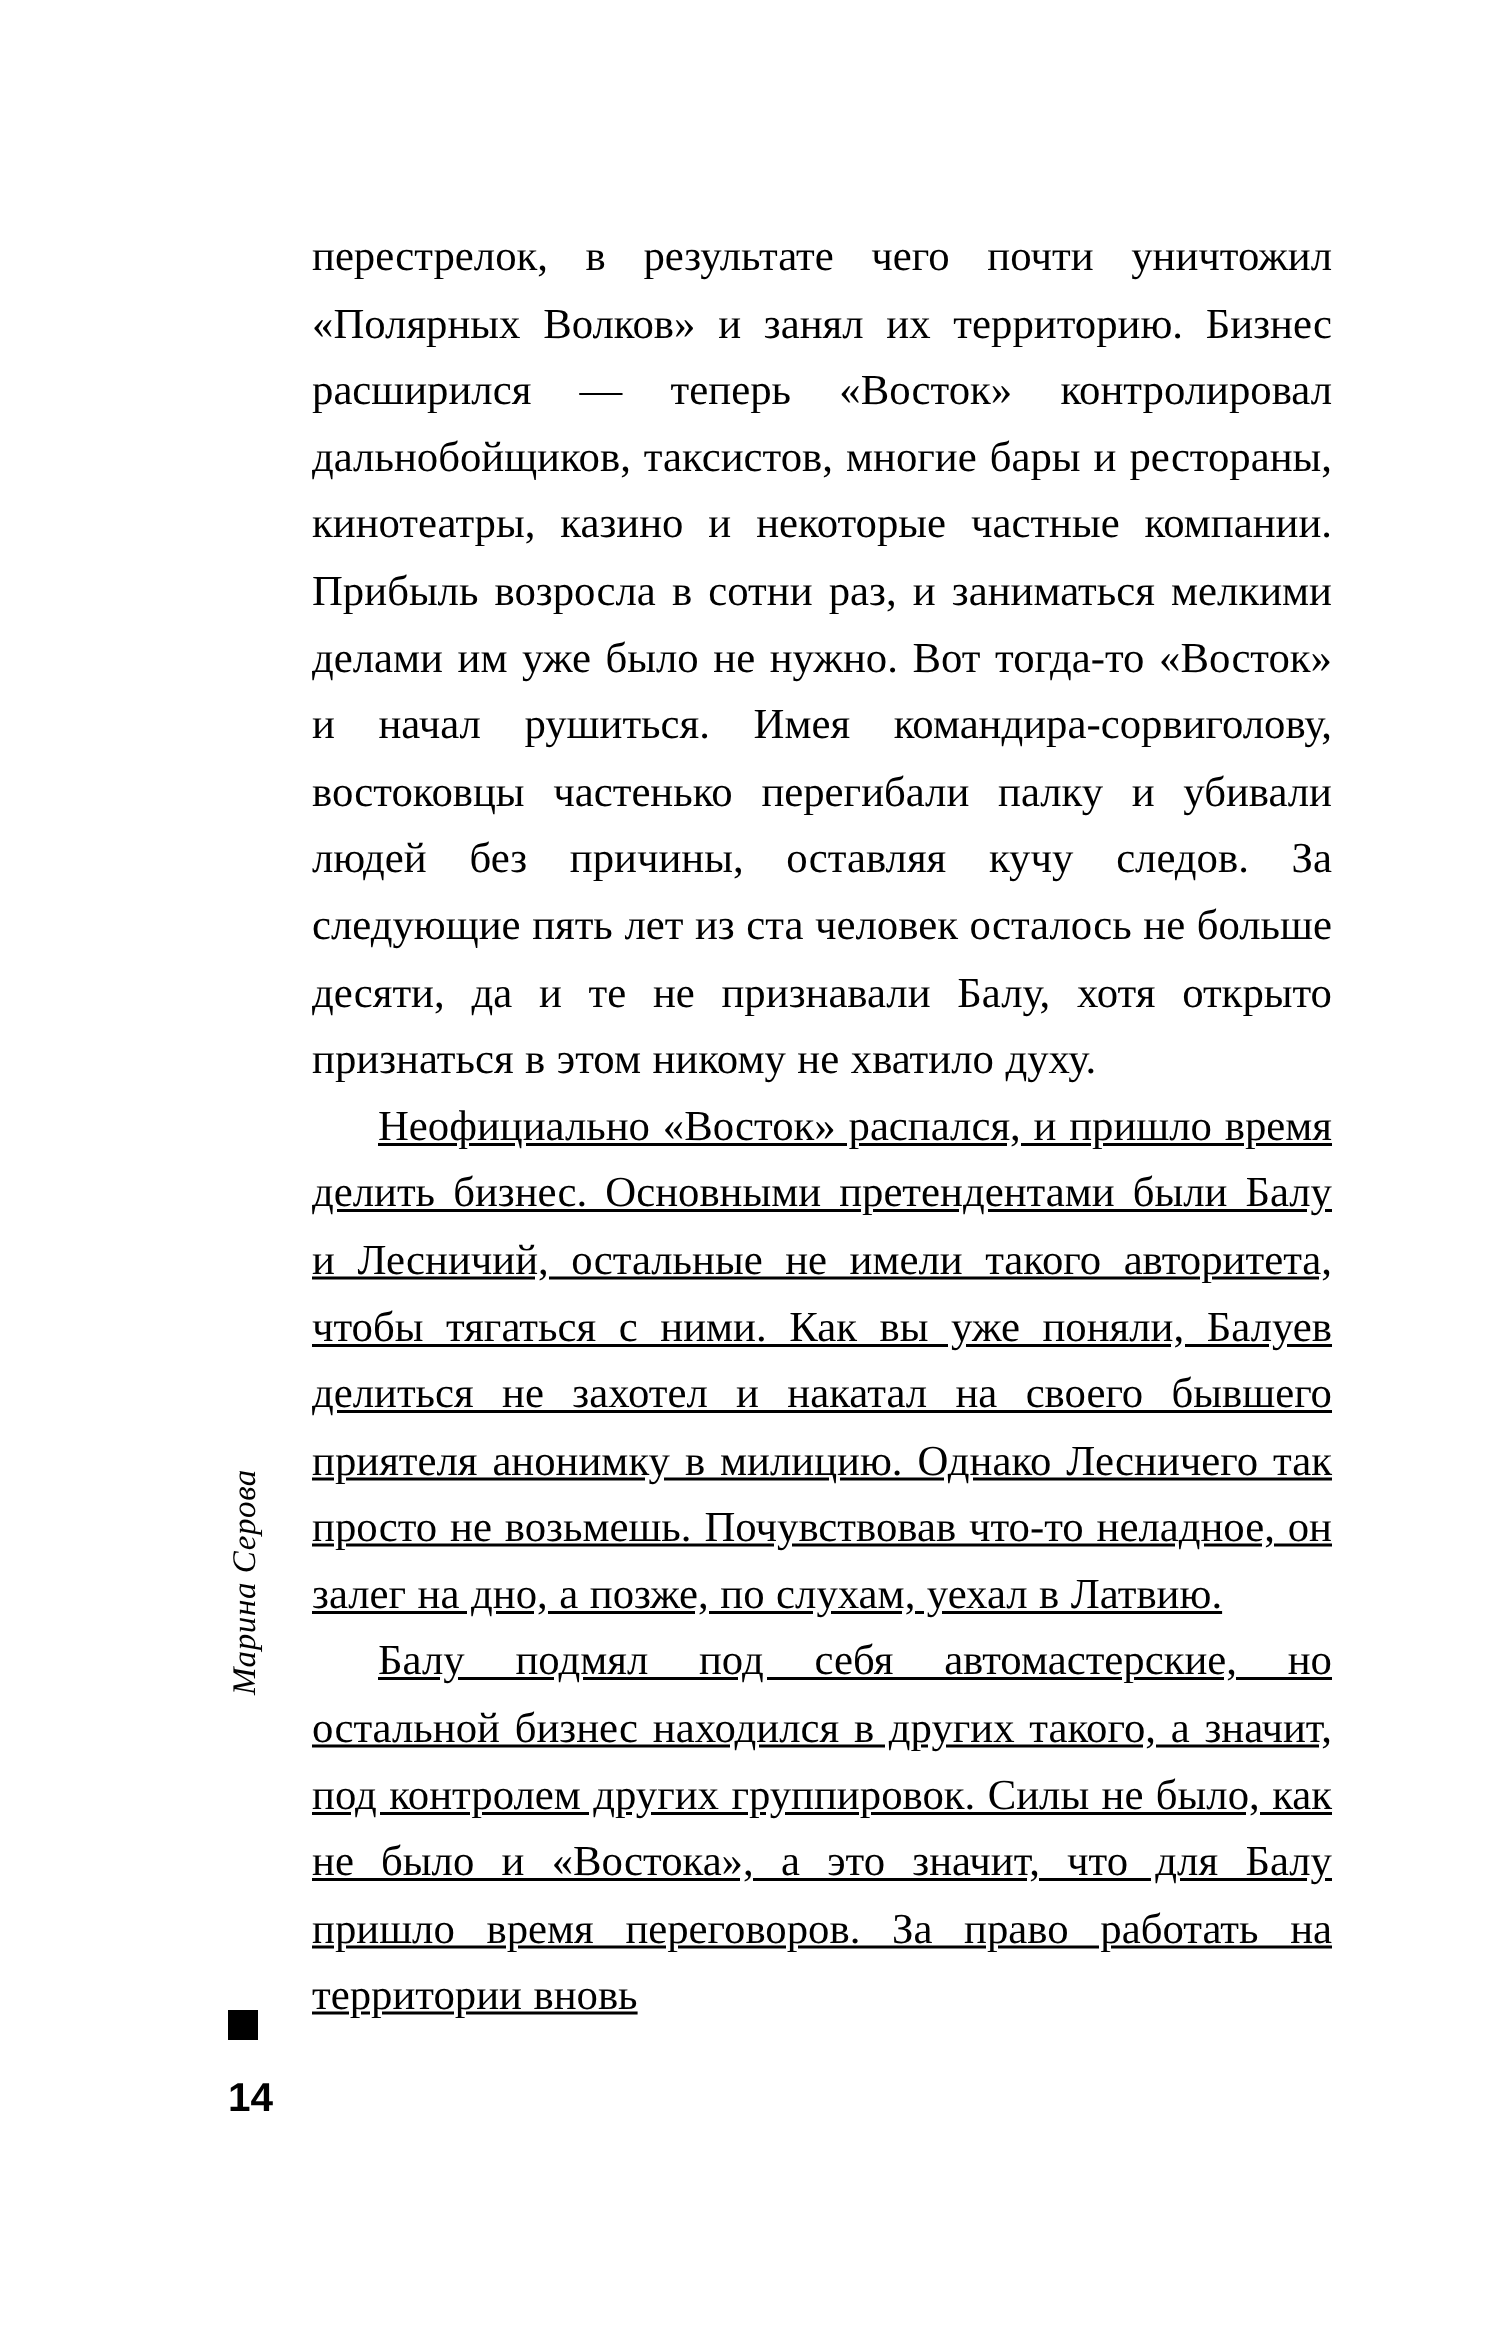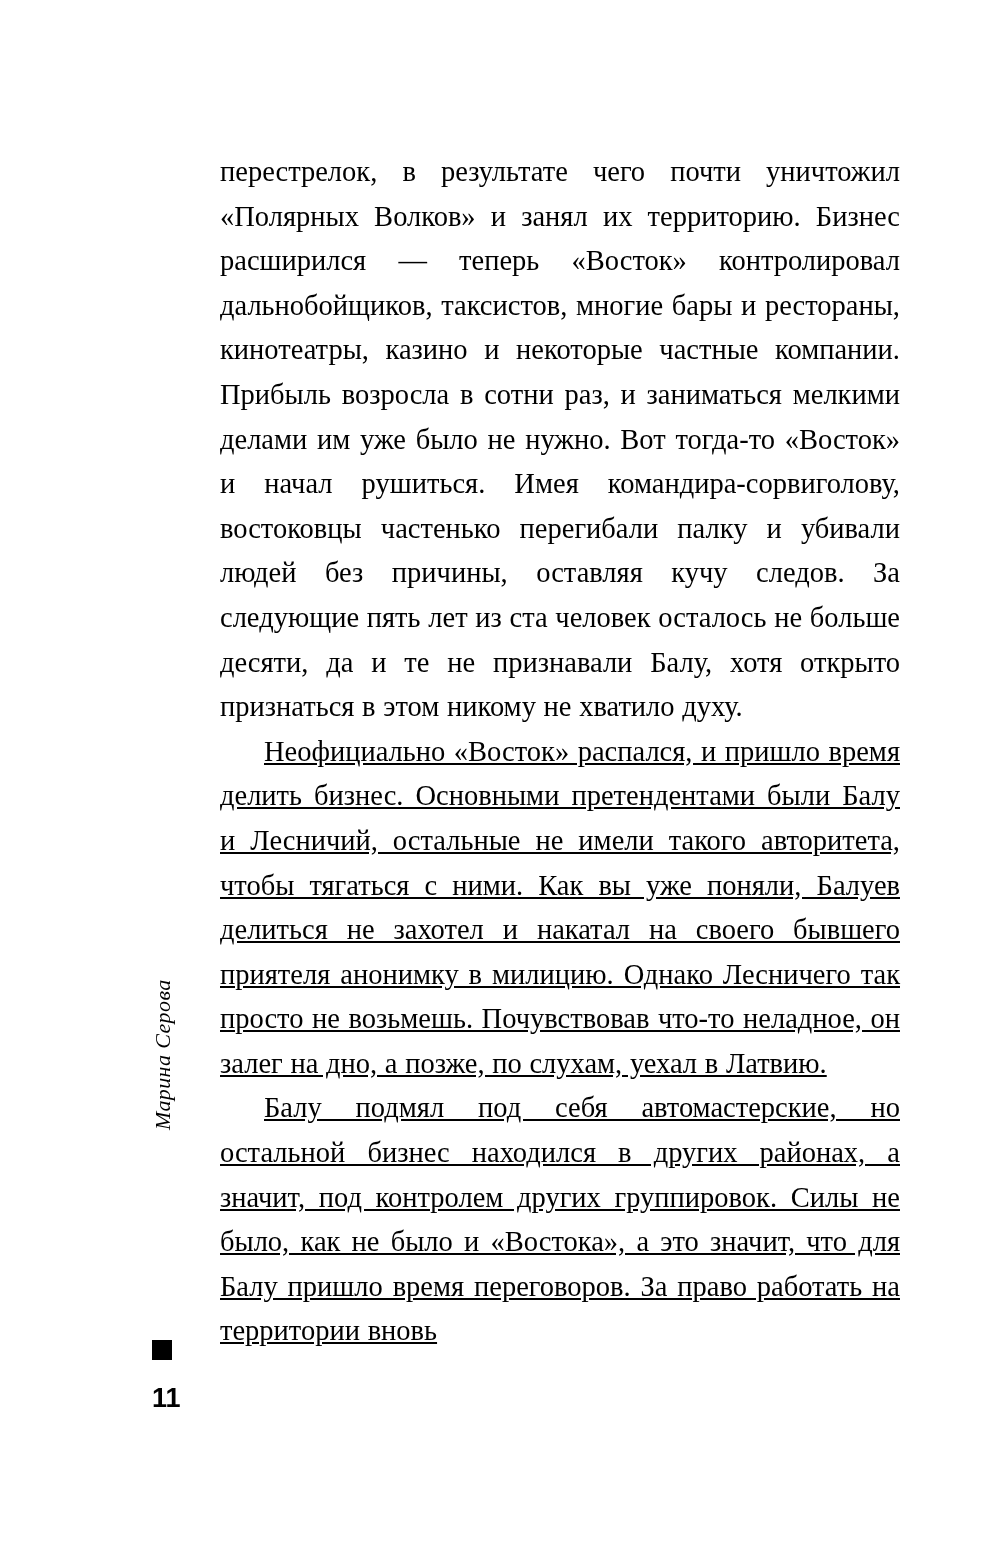--- a/index.html
+++ b/index.html
@@ -48,21 +48,21 @@
     top: 1385px;
     font-family: "Liberation Sans", sans-serif;
     font-weight: bold;
     font-size: 27px;
     line-height: 1;
     color: #000;
   }
 
   .text-column {
     position: absolute;
-    left: 220px;
+    left: 208px;
     top: 150px;
     width: 680px;
   }
 
   .text-column p {
     margin: 0;
     font-size: 28.5px;
     line-height: 44.6px;
     text-align: justify;
     text-justify: inter-word;
@@ -81,21 +81,21 @@
 </style>
 </head>
 <body>
 
 <div class="page">
 
   <div class="running-author">Марина Серова</div>
 
   <div class="marker-square"></div>
 
-  <div class="page-number">11</div>
+  <div class="page-number">14</div>
 
   <div class="text-column">
     <p>перестрелок, в результате чего почти уничто­жил «Полярных Волков» и занял их террито­рию. Бизнес расширился — теперь «Восток» контролировал дальнобойщиков, таксистов, многие бары и рестораны, кинотеатры, кази­но и некоторые частные компании. Прибыль возросла в сотни раз, и заниматься мелкими делами им уже было не нужно. Вот тогда-то «Восток» и начал рушиться. Имея командира-сорвиголову, востоковцы частенько перегибали палку и убивали людей без причины, оставляя кучу следов. За следующие пять лет из ста чело­век осталось не больше десяти, да и те не при­знавали Балу, хотя открыто признаться в этом никому не хватило духу.</p>
     <p class="indent">Неофициально «Восток» распался, и при­шло время делить бизнес. Основными претен­дентами были Балу и Лесничий, остальные не имели такого авторитета, чтобы тягаться с ними. Как вы уже поняли, Балуев делиться не захотел и накатал на своего бывшего приятеля анонимку в милицию. Однако Лесничего так просто не возьмешь. Почувствовав что-то неладное, он за­лег на дно, а позже, по слухам, уехал в Латвию.</p>
-    <p class="indent">Балу подмял под себя автомастерские, но остальной бизнес находился в других районах, а значит, под контролем других группировок. Силы не было, как не было и «Востока», а это значит, что для Балу пришло время перегово­ров. За право работать на территории вновь</p>
+    <p class="indent">Балу подмял под себя автомастерские, но остальной бизнес находился в других такого, а значит, под контролем других группировок. Силы не было, как не было и «Востока», а это значит, что для Балу пришло время перегово­ров. За право работать на территории вновь</p>
   </div>
 
 </div>
 
 </body></html>

